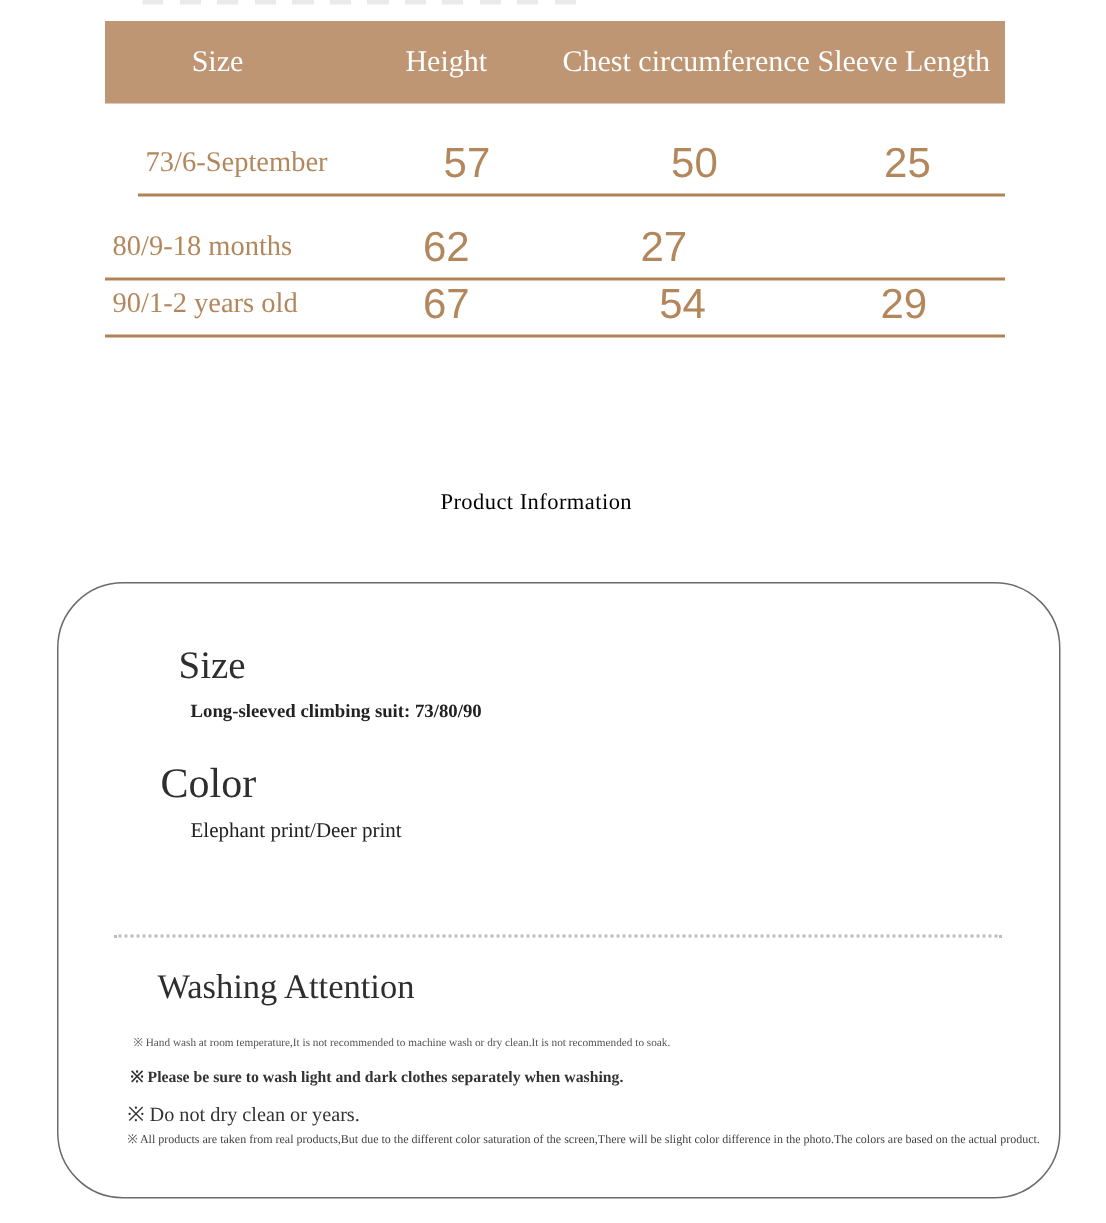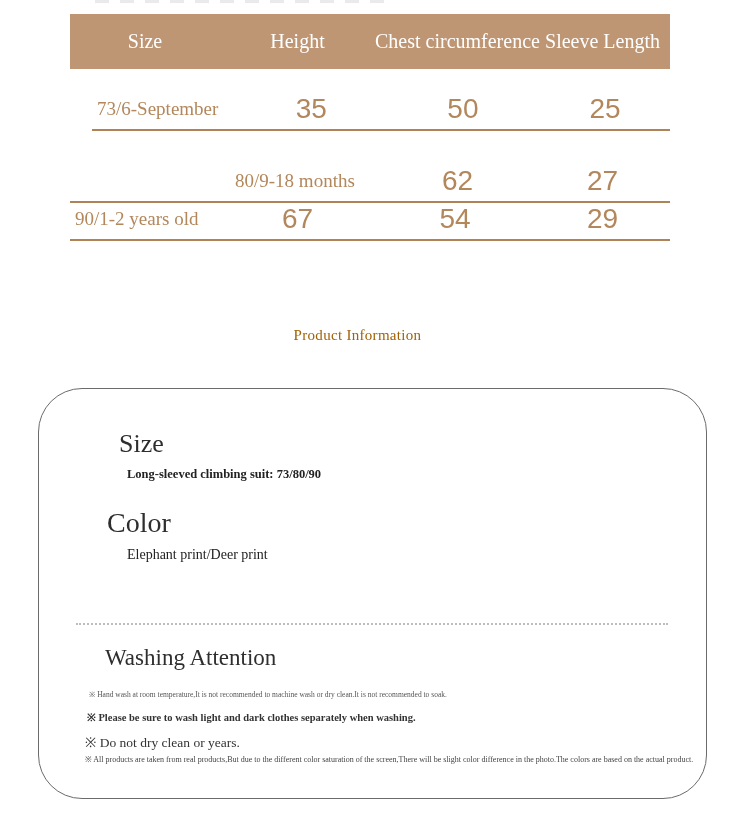--- a/index.html
+++ b/index.html
@@ -33,35 +33,35 @@
   .c1{width:150px;}
   .c2{width:155px;}
   .c3{width:160px;}
   .c4{width:135px;}
   .trow{
     display:flex;align-items:flex-end;
     border-bottom:2px solid var(--line_color,#b08356);
     color:var(--table_text,#b3875c);
   }
   .r1{height:62px;margin-left:22px;}
-  .r2{height:72px;justify-content:flex-end;}
+  .r2{height:56px;}
   .r3{height:38px;}
   .rlabel{
     font-size:19px;text-align:left;padding-left:5px;padding-bottom:9px;
     white-space:nowrap;
   }
   .rnum{
     font-family:"Liberation Sans", sans-serif;font-size:28px;
     text-align:center;padding-bottom:4px;
   }
 
   
   .product-info-caption{
     position:absolute;left:0;top:327px;width:715px;text-align:center;
-    font-size:15px;color:#a16207;letter-spacing:.3px;
+    font-size:15px;color:#000000;letter-spacing:.3px;
   }
 
   
   .card{
     position:absolute;left:38px;top:388px;width:669px;height:411px;
     border:1px solid var(--card_border,#6b6b6b);border-radius:44px;
     background:#fff;
   }
   .card .abs{position:absolute;white-space:nowrap;}
   .size-heading{left:80px;top:40px;font-size:26px;color:#2e2e2e;}
@@ -87,21 +87,21 @@
 <div class="size-table">
   <div class="thead">
     <div class="hcell c1">Size</div>
     <div class="hcell c2">Height</div>
     <div class="hcell c3">Chest circumference</div>
     <div class="hcell c4">Sleeve Length</div>
   </div>
 
   <div class="trow r1">
     <div class="rlabel c1">73/6-September</div>
-    <div class="rnum c2">35</div>
+    <div class="rnum c2">57</div>
     <div class="rnum c3">50</div>
     <div class="rnum c4">25</div>
   </div>
 
   <div class="trow r2">
     <div class="rlabel c1">80/9-18 months</div>
     <div class="rnum c2">62</div>
     <div class="rnum c4">27</div>
   </div>
 

